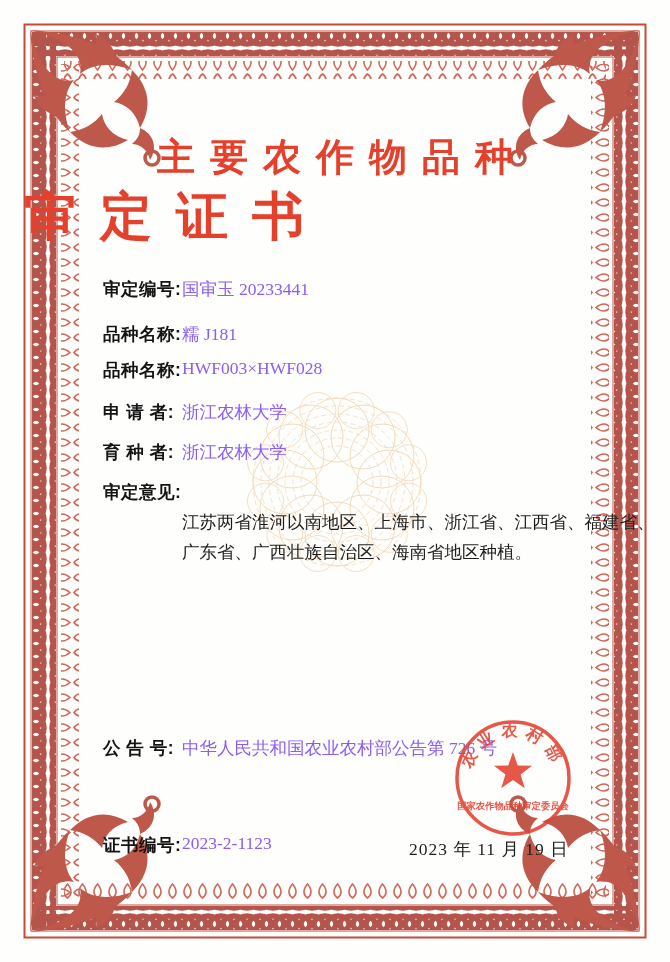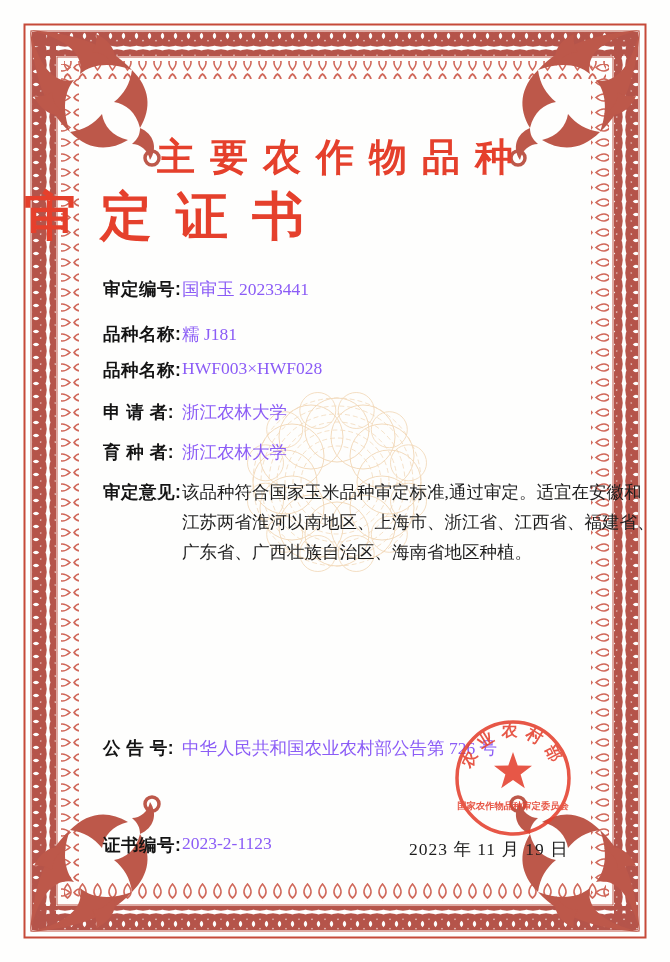--- a/index.html
+++ b/index.html
@@ -175,21 +175,20 @@
     <span class="val">浙江农林大学</span>
   </div>
   <div class="row" style="top:440px">
     <span class="lbl">育 种 者:</span>
     <span class="val">浙江农林大学</span>
   </div>
 
   <div class="row" style="top:480px">
     <span class="lbl">审定意见:</span>
   </div>
-  <div class="opline" style="top:480px">该品种符合国家玉米品种审定标准,通过审定。适宜在安徽和</div>
   <div class="opline" style="top:510px">江苏两省淮河以南地区、上海市、浙江省、江西省、福建省、</div>
   <div class="opline" style="top:540px">广东省、广西壮族自治区、海南省地区种植。</div>
 
   <div class="row" style="top:736px">
     <span class="lbl">公 告 号:</span>
     <span class="val">中华人民共和国农业农村部公告第 726 号</span>
   </div>
 
   <div class="date">2023 年 11 月 19 日</div>
 

